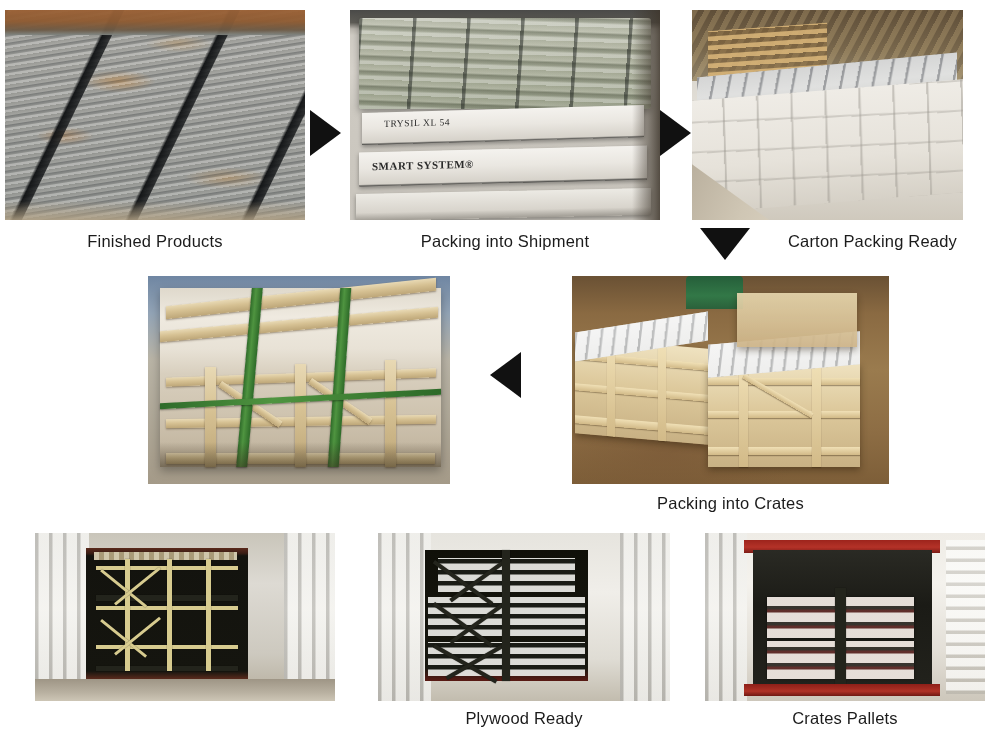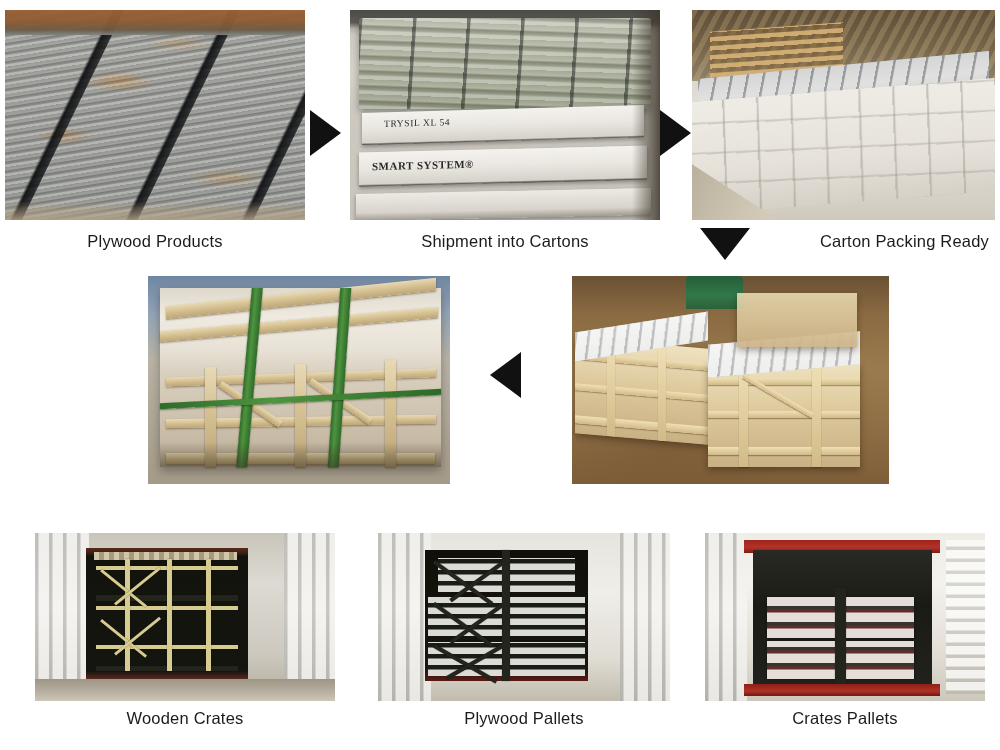--- a/index.html
+++ b/index.html
@@ -363,41 +363,41 @@
 </head>
 <body>
 
 <div id="stage">
 
   <div class="cell" style="left:5px; top:10px; width:300px; height:250px;">
     <div class="photo p1" style="height:210px;">
       <div class="p1-top"></div>
       <div class="p1-ground"></div>
     </div>
-    <div class="caption" style="top:222px;">Plywood Products</div>
+    <div class="caption" style="top:222px;">Finished Products</div>
   </div>
 
   <div class="arrow arrow-right" style="left:310px; top:110px;"></div>
 
   <div class="cell" style="left:350px; top:10px; width:310px; height:250px;">
     <div class="photo p2" style="height:210px;">
       <div class="p2-stone"></div>
       <div class="p2-box b1"></div>
       <div class="p2-box b2"></div>
       <div class="p2-box b3"></div>
       <div class="p2-label l1">TRYSIL XL 54</div>
       <div class="p2-label l2">SMART SYSTEM®</div>
       <div class="p2-right"></div>
     </div>
-    <div class="caption" style="top:222px;">Shipment into Cartons</div>
+    <div class="caption" style="top:222px;">Packing into Shipment</div>
   </div>
 
   <div class="arrow arrow-right" style="left:660px; top:110px;"></div>
 
-  <div class="cell" style="left:692px; top:10px; width:303px; height:250px;">
+  <div class="cell" style="left:692px; top:10px; width:271px; height:250px;">
     <div class="photo p3" style="height:210px;">
       <div class="p3-bg"></div>
       <div class="p3-crate"></div>
       <div class="p3-rowtop"></div>
       <div class="p3-wall"></div>
       <div class="p3-ground"></div>
     </div>
     <div class="caption" style="top:222px; text-align:right; padding-right:6px; width:calc(100% - 6px);">Carton Packing Ready</div>
   </div>
 
@@ -444,20 +444,21 @@
         <div class="p5-slat" style="left:0; top:46%; width:100%; height:7%;"></div>
         <div class="p5-slat" style="left:0; top:80%; width:100%; height:8%;"></div>
         <div class="p5-slat" style="left:20%; top:0; width:6%; height:100%;"></div>
         <div class="p5-slat" style="left:68%; top:0; width:6%; height:100%;"></div>
         <div class="p5-slat" style="left:24%; top:10%; width:52%; height:5%; transform:rotate(30deg); transform-origin:left top;"></div>
       </div>
       <div class="p5-top" style="left:43%; top:30%; width:48%; height:16%; transform:skewY(-5deg);"></div>
 
       <div class="p5-crate" style="left:52%; top:8%; width:38%; height:26%; background:linear-gradient(to bottom,#e6d6ad,#cdb387); opacity:.92;"></div>
     </div>
+    <div class="caption" style="top:218px;">Packing into Crates</div>
   </div>
 
   <div class="cell" style="left:35px; top:533px; width:300px; height:200px;">
     <div class="photo p6" style="height:168px;">
       <div class="cont-wall cont-door-l"></div>
       <div class="cont-wall cont-door-r"></div>
       <div class="p6-frame">
         <div class="p6-top-rail"></div>
         <div class="lat" style="left:6%;  top:14%; width:88%; height:3%;"></div>
         <div class="lat" style="left:6%;  top:44%; width:88%; height:3%;"></div>
@@ -467,41 +468,40 @@
         <div class="lat" style="left:24%; top:8%;  width:3%; height:86%;"></div>
         <div class="lat" style="left:50%; top:8%;  width:3%; height:86%;"></div>
         <div class="lat" style="left:74%; top:8%;  width:3%; height:86%;"></div>
         <div class="lat" style="left:10%; top:16%; width:36%; height:2.5%; transform:rotate(39deg); transform-origin:left top;"></div>
         <div class="lat" style="left:46%; top:16%; width:36%; height:2.5%; transform:rotate(141deg); transform-origin:left top;"></div>
         <div class="lat" style="left:10%; top:54%; width:36%; height:2.5%; transform:rotate(39deg); transform-origin:left top;"></div>
         <div class="lat" style="left:46%; top:54%; width:36%; height:2.5%; transform:rotate(141deg); transform-origin:left top;"></div>
       </div>
       <div class="p6-floor"></div>
     </div>
-    <div class="caption" style="top:176px;">Wooden Crates</div>
   </div>
 
   <div class="cell" style="left:378px; top:533px; width:292px; height:200px;">
     <div class="photo p7" style="height:168px;">
       <div class="cont-wall cont-door-l"></div>
       <div class="cont-wall cont-door-r"></div>
       <div class="p7-interior">
         <div class="p7-pack" style="left:8%;  top:6%;  width:84%; height:26%;"></div>
         <div class="p7-pack" style="left:2%;  top:36%; width:96%; height:30%;"></div>
         <div class="p7-pack" style="left:2%;  top:70%; width:96%; height:26%;"></div>
         <div class="lat lat-dark" style="left:6%; top:8%;  width:44%; height:3%; transform:rotate(36deg); transform-origin:left top;"></div>
         <div class="lat lat-dark" style="left:52%; top:8%; width:44%; height:3%; transform:rotate(144deg); transform-origin:left top;"></div>
         <div class="lat lat-dark" style="left:6%; top:40%; width:44%; height:3%; transform:rotate(36deg); transform-origin:left top;"></div>
         <div class="lat lat-dark" style="left:52%; top:40%; width:44%; height:3%; transform:rotate(144deg); transform-origin:left top;"></div>
         <div class="lat lat-dark" style="left:6%; top:72%; width:44%; height:3%; transform:rotate(30deg); transform-origin:left top;"></div>
         <div class="lat lat-dark" style="left:52%; top:72%; width:44%; height:3%; transform:rotate(150deg); transform-origin:left top;"></div>
         <div class="lat lat-dark" style="left:47%; top:0; width:5%; height:100%;"></div>
       </div>
     </div>
-    <div class="caption" style="top:176px;">Plywood Pallets</div>
+    <div class="caption" style="top:176px;">Plywood Ready</div>
   </div>
 
   <div class="cell" style="left:705px; top:533px; width:280px; height:200px;">
     <div class="photo p8" style="height:168px;">
       <div class="cont-wall" style="left:0; width:15%;"></div>
       <div class="p8-sidewall" style="right:0; width:14%;"></div>
       <div class="p8-red-top"></div>
       <div class="p8-interior">
         <div class="p8-pallet" style="left:8%;  top:34%; width:38%; height:30%;"></div>
         <div class="p8-pallet" style="left:52%; top:34%; width:38%; height:30%;"></div>

